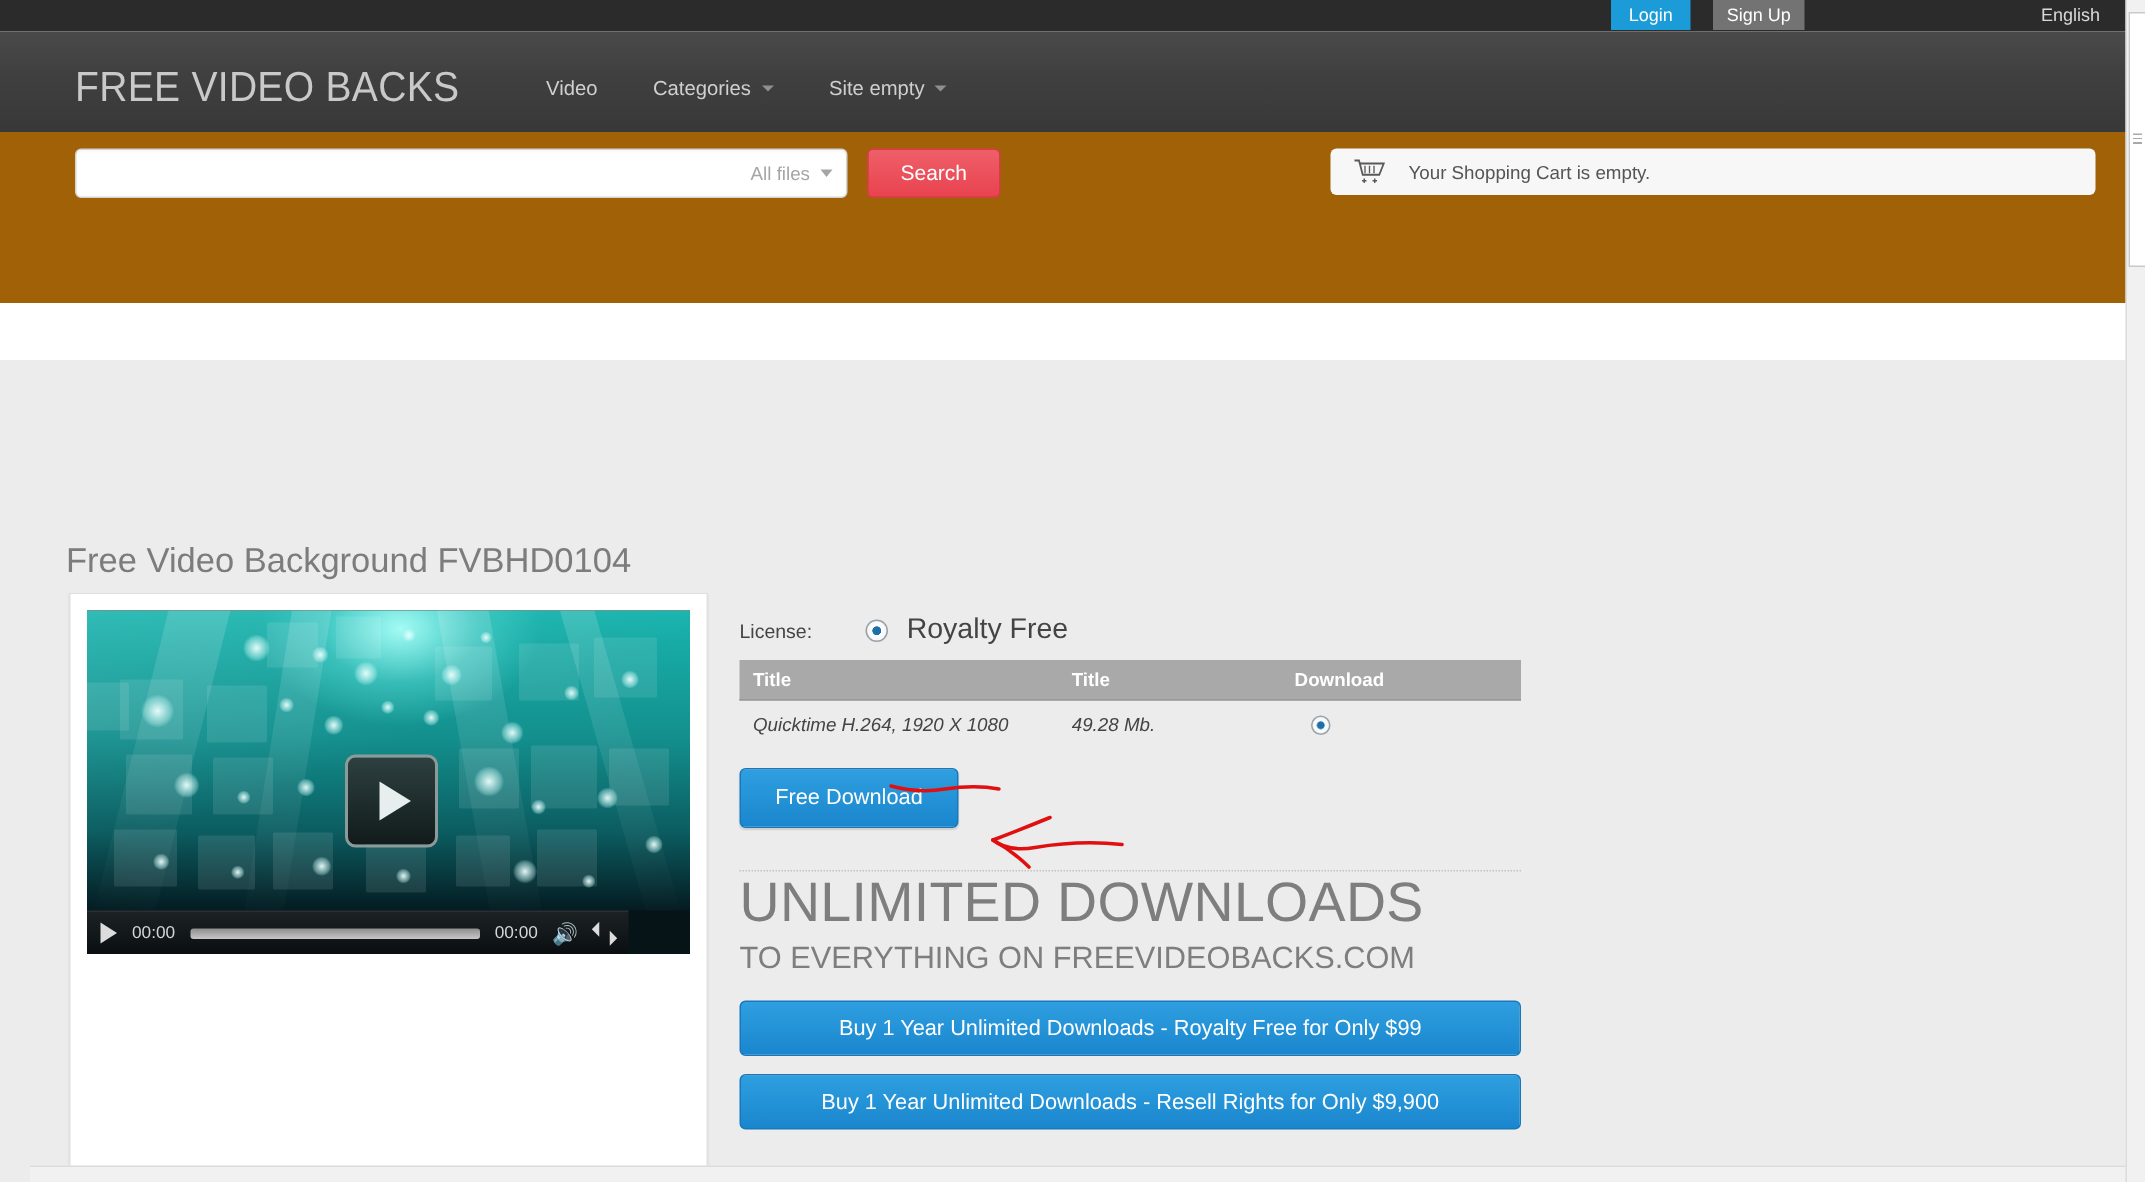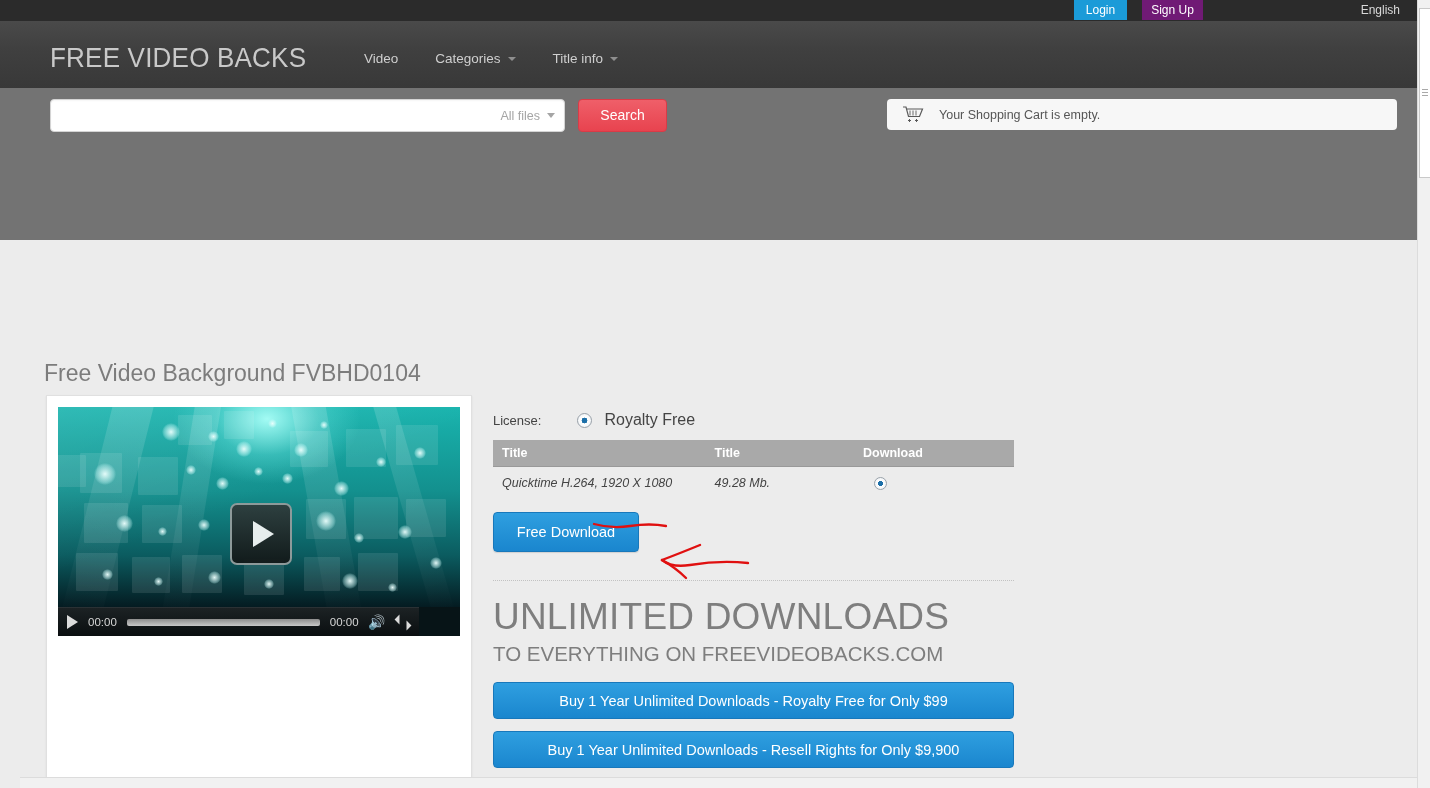--- a/index.html
+++ b/index.html
@@ -40,21 +40,21 @@
     color: #ffffff;
     font-size: 12px;
     line-height: 20px;
     text-align: center;
     cursor: pointer;
   }
   .btn-signup {
     position: absolute;
     left: 1142px; top: 0px;
     width: 61px; height: 20px;
-    background: #701a75;
+    background: #737373;
     color: #ffffff;
     font-size: 12px;
     line-height: 20px;
     text-align: center;
     cursor: pointer;
   }
   .lang {
     position: absolute;
     right: 18px; top: 0px;
     height: 20px;
@@ -107,22 +107,22 @@
     border-right: 4px solid transparent;
     border-top: 4px solid #8f8f8f;
     display: inline-block;
   }
 
   
   .searchrow {
     position: absolute;
     left: 0; top: 88px;
     width: 1418px;
-    height: 152px;
-    background: #737373;
+    height: 114px;
+    background: #a16207;
   }
   .search-wrap {
     position: absolute;
     left: 50px; top: 11px;
     width: 513px;
     height: 31px;
     background: #fff;
     border: 1px solid #d4d4d4;
     border-radius: 4px;
     box-shadow: inset 0 1px 2px rgba(0,0,0,0.04);
@@ -373,21 +373,21 @@
   .license-label { font-size: 13px; color: #444; }
   .radio {
     width: 13px; height: 13px;
     border-radius: 50%;
     border: 1px solid #98a0a8;
     background: radial-gradient(circle, #1c6fa8 0%, #1c6fa8 30%, #ffffff 34%, #e9eef2 100%);
     margin-left: 36px;
     cursor: pointer;
     flex: none;
   }
-  .license-value { margin-left: 12px; font-size: 16px; color: #444; }
+  .license-value { margin-left: 12px; font-size: 19px; color: #444; }
 
   table.files {
     width: 521px;
     border-collapse: collapse;
     margin-top: 3px;
   }
   table.files th {
     background: #a9a9a9;
     color: #ffffff;
     font-size: 12.5px;
@@ -426,21 +426,20 @@
     text-align: center;
     cursor: pointer;
     box-shadow: 0 1px 1px rgba(0,0,0,0.12);
   }
   .divider {
     margin-top: 28px;
     border-top: 1px dotted #c2c2c2;
     width: 521px;
   }
   .promo-title {
-    margin-top: 15px;
     font-size: 37px;
     color: #7e7e7e;
     letter-spacing: 0.2px;
     white-space: nowrap;
   }
   .promo-sub {
     margin-top: 4px;
     font-size: 20.5px;
     color: #7e7e7e;
     white-space: nowrap;
@@ -521,21 +520,21 @@
     <div class="logo">FREE VIDEO BACKS</div>
     <div class="nav">
       <div class="nav-item">
         <span>Video</span>
       </div>
       <div class="nav-item">
         <span>Categories</span>
         <span class="caret"></span>
       </div>
       <div class="nav-item">
-        <span>Title info</span>
+        <span>Site empty</span>
         <span class="caret"></span>
       </div>
     </div>
   </div>
 
   <div class="searchrow">
     <div class="search-wrap">
       <input class="search-input" type="text" placeholder="" style="">
       <div class="allfiles">
         <span>All files</span>

